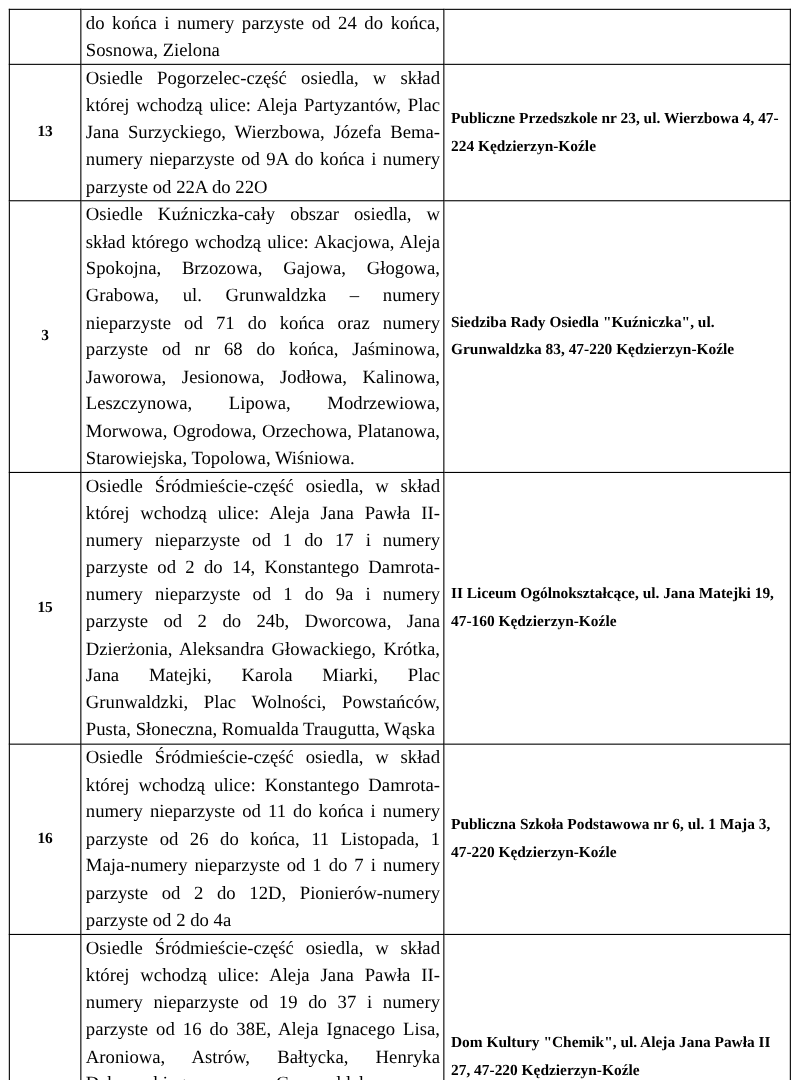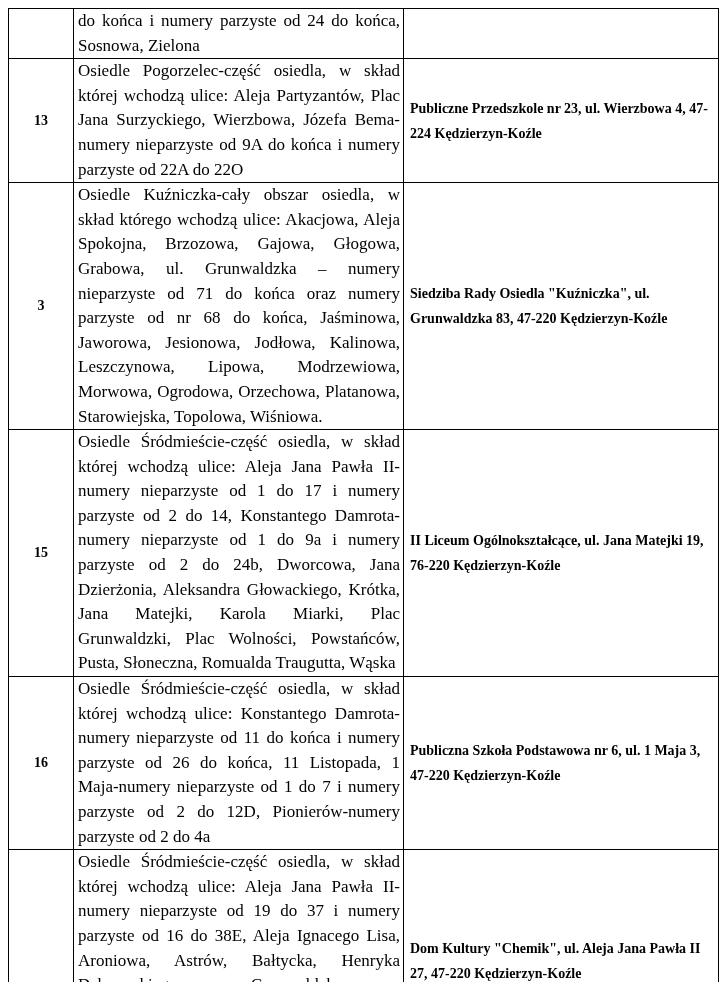--- a/index.html
+++ b/index.html
@@ -58,21 +58,21 @@
       <td class="area">
           <span class="txt">Osiedle Kuźniczka-cały obszar osiedla, w skład którego wchodzą ulice: Akacjowa, Aleja Spokojna, Brzozowa, Gajowa, Głogowa, Grabowa, ul. Grunwaldzka – numery nieparzyste od 71 do końca oraz numery parzyste od nr 68 do końca, Jaśminowa, Jaworowa, Jesionowa, Jodłowa, Kalinowa, Leszczynowa, Lipowa, Modrzewiowa, Morwowa, Ogrodowa, Orzechowa, Platanowa, Starowiejska, Topolowa, Wiśniowa.</span>
         </td>
       <td class="place">Siedziba Rady Osiedla "Kuźniczka", ul. Grunwaldzka 83, 47-220 Kędzierzyn-Koźle</td>
     </tr>
     <tr class="row-15">
       <td class="num">15</td>
       <td class="area">
           <span class="txt">Osiedle Śródmieście-część osiedla, w skład której wchodzą ulice: Aleja Jana Pawła II-numery nieparzyste od 1 do 17 i numery parzyste od 2 do 14, Konstantego Damrota-numery nieparzyste od 1 do 9a i numery parzyste od 2 do 24b, Dworcowa, Jana Dzierżonia, Aleksandra Głowackiego, Krótka, Jana Matejki, Karola Miarki, Plac Grunwaldzki, Plac Wolności, Powstańców, Pusta, Słoneczna, Romualda Traugutta, Wąska</span>
         </td>
-      <td class="place">II Liceum Ogólnokształcące, ul. Jana Matejki 19, 76-220 Kędzierzyn-Koźle</td>
+      <td class="place">II Liceum Ogólnokształcące, ul. Jana Matejki 19, 47-160 Kędzierzyn-Koźle</td>
     </tr>
     <tr class="row-16">
       <td class="num">16</td>
       <td class="area">
           <span class="txt">Osiedle Śródmieście-część osiedla, w skład której wchodzą ulice: Konstantego Damrota-numery nieparzyste od 11 do końca i numery parzyste od 26 do końca, 11 Listopada, 1 Maja-numery nieparzyste od 1 do 7 i numery parzyste od 2 do 12D, Pionierów-numery parzyste od 2 do 4a</span>
         </td>
       <td class="place">Publiczna Szkoła Podstawowa nr 6, ul. 1 Maja 3, 47-220 Kędzierzyn-Koźle</td>
     </tr>
     <tr class="row-17">
       <td class="num">17</td>

